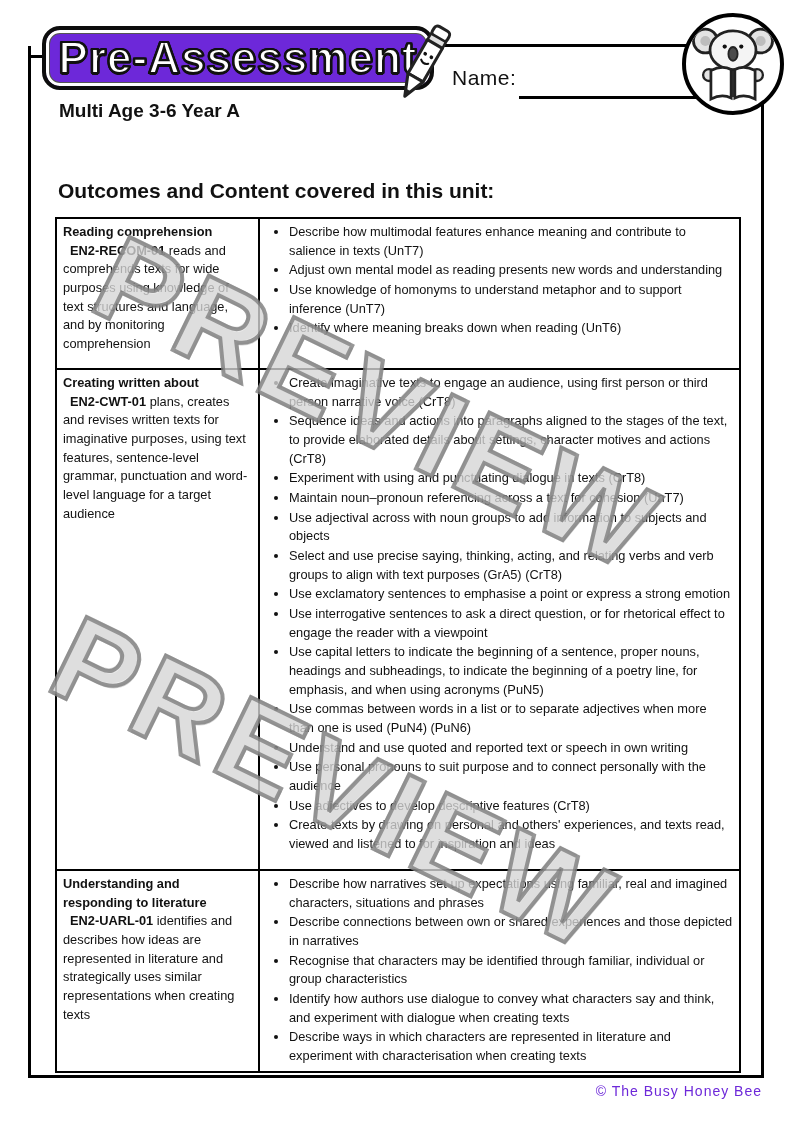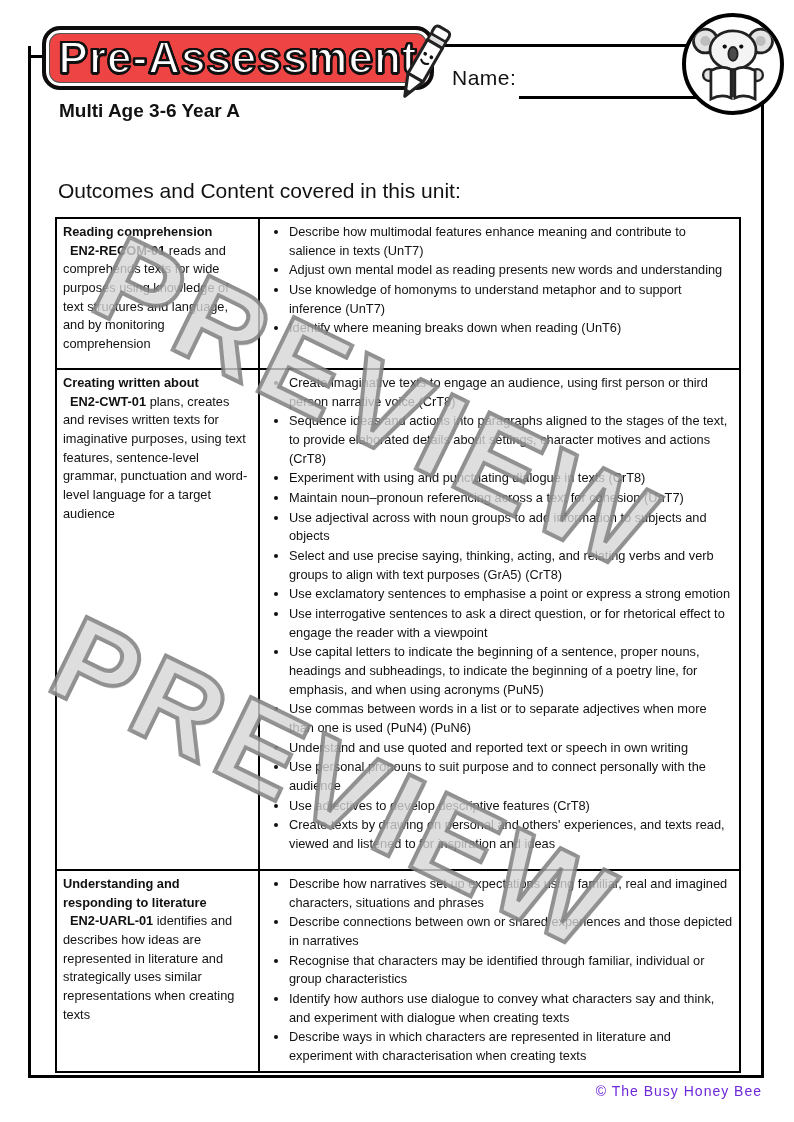--- a/index.html
+++ b/index.html
@@ -11,21 +11,21 @@
   .border-box {
     position:absolute; left:28px; top:46px; width:736px; height:1032px;
     box-sizing:border-box; border:3px solid #000; border-top:none;
   }
   .top-right-rule { position:absolute; left:430px; top:44px; width:260px; height:3px; background:#000; }
   .top-left-stub { position:absolute; left:28px; top:55px; width:18px; height:3px; background:#000; }
 
   
   .ribbon {
     position:absolute; left:42px; top:26px; width:392px; height:64px;
-    box-sizing:border-box; background:#ef4444; border:4px solid #0d0d0d; border-radius:18px;
+    box-sizing:border-box; background:#6d28d9; border:4px solid #0d0d0d; border-radius:18px;
     box-shadow: inset 0 0 0 3px #fff, inset 0 0 0 4px #555;
     display:flex; align-items:center; justify-content:center; z-index:3;
   }
   .ribbon-text {
     font-size:44px; font-weight:bold; letter-spacing:1px; color:#fff;
     -webkit-text-stroke:2.2px #111;
     text-shadow: 1.5px 0 #111, -1.5px 0 #111, 0 1.5px #111, 0 -1.5px #111,
                  1px 1px #111, -1px -1px #111, 1px -1px #111, -1px 1px #111;
     white-space:nowrap;
   }
@@ -38,21 +38,21 @@
   
   .koala {
     position:absolute; left:682px; top:13px; width:102px; height:102px;
     box-sizing:border-box; border:4px solid #000; border-radius:50%;
     background:#fff; z-index:4; display:flex; align-items:center; justify-content:center;
     overflow:hidden;
   }
 
   .title1 { position:absolute; left:59px; top:100px; margin:0; font-size:19px; font-weight:bold; }
   .title2 { position:absolute; left:59px; top:140px; margin:0; font-size:24px; font-weight:bold; }
-  .intro  { position:absolute; left:58px; top:179px; margin:0; font-size:21px; font-weight:normal; }
+  .intro  { position:absolute; left:58px; top:179px; margin:0; font-size:21px; font-weight:bold; }
 
   
   table.outcomes {
     position:absolute; left:55px; top:217px; width:686px;
     border-collapse:collapse; table-layout:fixed; border:2.5px solid #000;
   }
   table.outcomes td {
     border:2px solid #000; vertical-align:top; padding:4px 6px;
     font-size:12.8px; line-height:1.46;
   }

